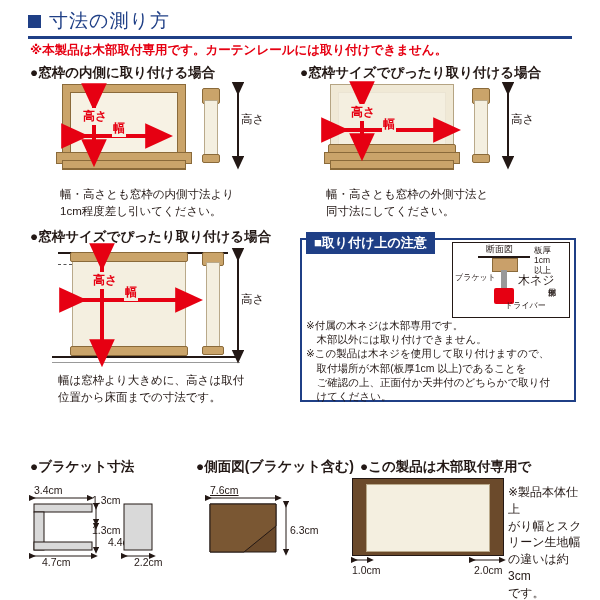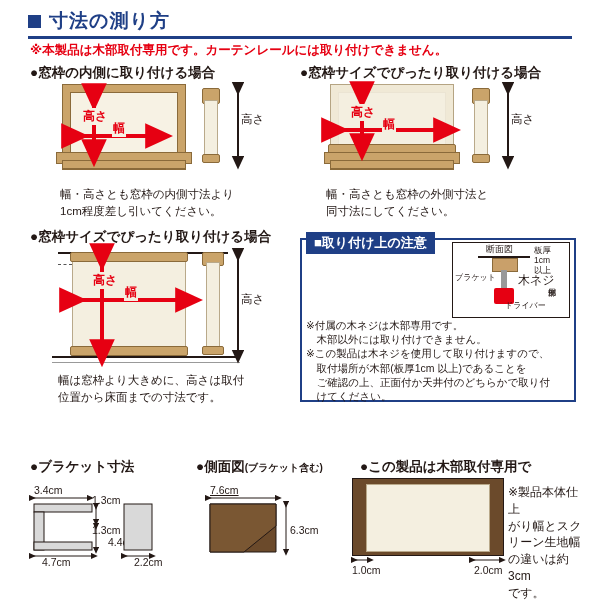--- a/index.html
+++ b/index.html
@@ -17,21 +17,21 @@
   .sec-head{
     position:absolute;left:28px;right:28px;
     height:30px;
     border-bottom:3px solid #1f3f86;
     display:flex;align-items:center;
   }
   .sec-head .sq{
     width:13px;height:13px;background:#1f3f86;margin-right:8px;
   }
   .sec-head .title{
-    font-size:19px;font-weight:bold;color:#1f3f86;letter-spacing:1px;
+    font-size:19px;font-weight:normal;color:#1f3f86;letter-spacing:1px;
   }
 
   .note-red{
     position:absolute;
     font-size:12.5px;font-weight:bold;color:#e60012;
     letter-spacing:0px;
   }
 
   
   .blk-title{
@@ -230,21 +230,21 @@
     <rect x="16" y="36" width="10" height="38" fill="#d9d9d9" stroke="#231815"></rect>
     <rect x="16" y="66" width="58" height="8" fill="#d9d9d9" stroke="#231815"></rect>
     <line x1="78" y1="30" x2="78" y2="46" stroke="#231815" stroke-width="1" marker-start="url(#ahb)" marker-end="url(#ahb)"></line>
     <line x1="78" y1="50" x2="78" y2="74" stroke="#231815" stroke-width="1" marker-start="url(#ahb)" marker-end="url(#ahb)"></line>
     <line x1="14" y1="80" x2="76" y2="80" stroke="#231815" stroke-width="1" marker-start="url(#ahb)" marker-end="url(#ahb)"></line>
     <rect x="106" y="28" width="28" height="46" fill="#d9d9d9" stroke="#231815"></rect>
     <line x1="106" y1="80" x2="134" y2="80" stroke="#231815" stroke-width="1" marker-start="url(#ahb)" marker-end="url(#ahb)"></line>
   </svg>
 
   <div class="blk-title" style="top:458px;left:196px;">
-    <span>●側面図</span><span style="font-size:10px;">(ブラケット含む)</span>
+    <span>●側面図</span><span style="font-size:14px;">(ブラケット含む)</span>
   </div>
   <div class="blklabel" style="top:484px;left:210px;text-decoration:underline;">7.6cm</div>
   <div class="blklabel" style="top:524px;left:290px;">6.3cm</div>
   <svg style="top:476px;left:200px;width:120px;height:90px;">
     <line x1="8" y1="22" x2="78" y2="22" stroke="#231815" stroke-width="1" marker-start="url(#ahb)" marker-end="url(#ahb)"></line>
     <path d="M10,28 L76,28 L76,76 L10,76 Z" fill="#6b4a2b" stroke="#231815"></path>
     <path d="M10,28 L76,28 L76,50 L44,76 L10,76 Z" fill="#7a5733" stroke="#231815"></path>
     <line x1="86" y1="28" x2="86" y2="76" stroke="#231815" stroke-width="1" marker-start="url(#ahb)" marker-end="url(#ahb)"></line>
   </svg>
 

